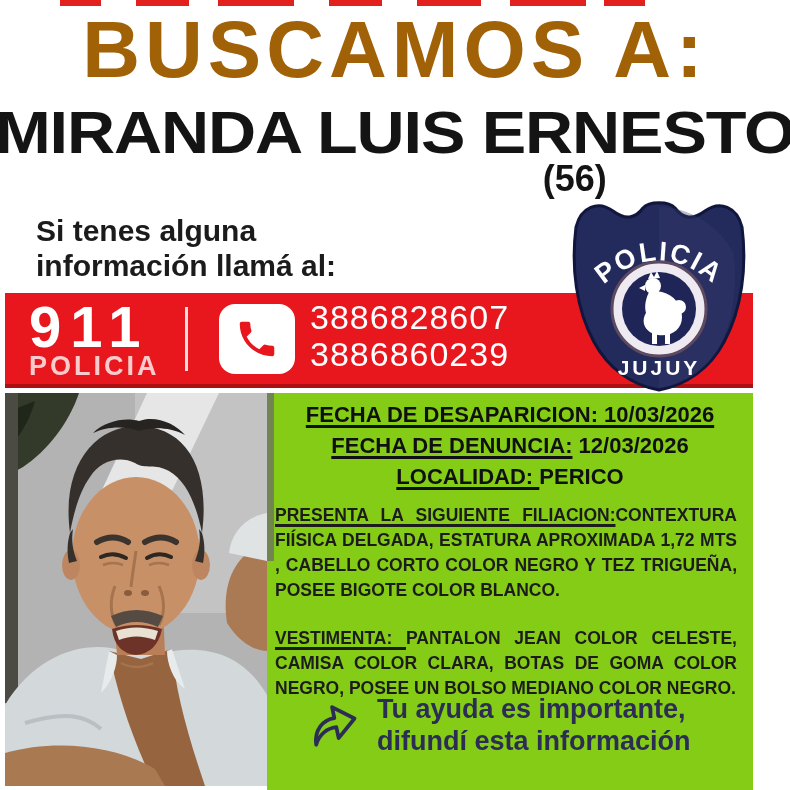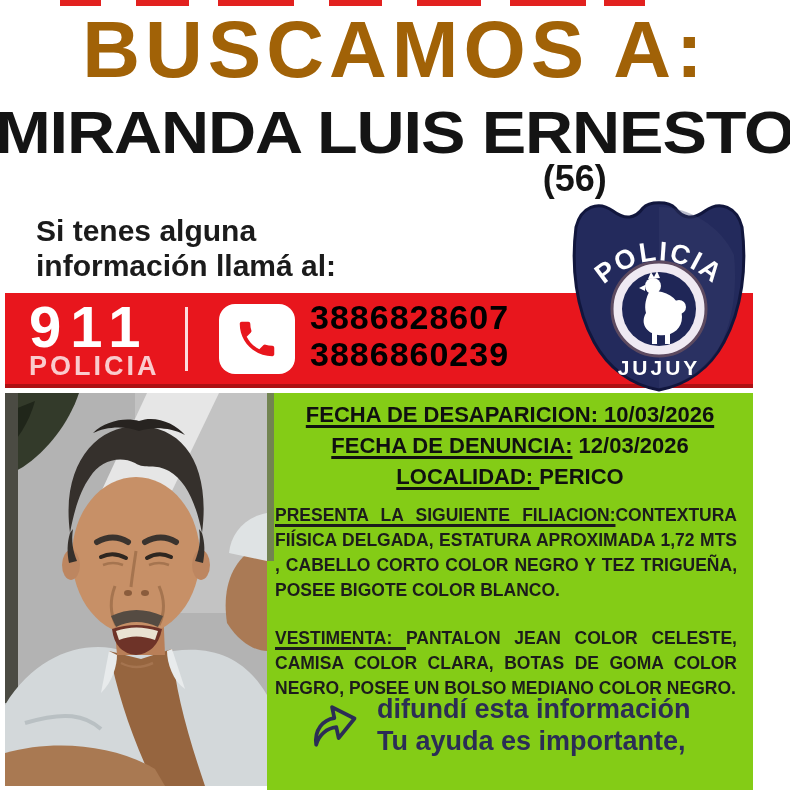--- a/index.html
+++ b/index.html
@@ -55,21 +55,21 @@
     color:rgba(255,255,255,0.78);letter-spacing:3px;
   }
   .bar-divider{
     left:180px;top:14px;width:3px;height:64px;background:rgba(255,255,255,0.85);
   }
   .phone-box{
     left:214px;top:11px;width:76px;height:70px;background:#ffffff;
     border-radius:16px;display:flex;align-items:center;justify-content:center;
   }
   .phone-numbers{
-    left:305px;top:6px;font-size:34px;font-weight:700;color:#000000;
+    left:305px;top:6px;font-size:34px;font-weight:400;color:#ffffff;
     line-height:37px;letter-spacing:1px;
   }
 
   
   .badge{left:568px;top:195px;width:182px;height:198px;z-index:5;}
 
   
   .photo{left:5px;top:393px;width:262px;height:393px;}
 
   
@@ -215,19 +215,19 @@
 
     <div class="abs para para-filiacion"><span class="u">PRESENTA LA SIGUIENTE FILIACION:</span><span>CONTEXTURA FIÍSICA DELGADA, ESTATURA APROXIMADA 1,72 MTS , CABELLO CORTO COLOR NEGRO  Y TEZ TRIGUEÑA, POSEE BIGOTE COLOR BLANCO.</span></div>
 
     <div class="abs para para-vestimenta"><span class="u">VESTIMENTA: </span><span>PANTALON JEAN COLOR CELESTE, CAMISA COLOR CLARA, BOTAS DE GOMA COLOR NEGRO, POSEE UN BOLSO MEDIANO COLOR NEGRO.</span></div>
 
     <div class="abs share-row">
       <svg class="share-arrow" viewBox="0 0 60 60">
         <path d="M8,47 C9,31 21,22 33,23 L33,11 L54,28 L33,45 L33,33 C23,32 13,37 8,47 Z" fill="none" stroke="#2b2d55" stroke-width="4" stroke-linejoin="round" transform="rotate(-12 30 30)"></path>
       </svg>
       <div class="share-message">
+        <div>Tu ayuda es importante,</div>
         <div>difundí esta información</div>
-        <div>Tu ayuda es importante,</div>
       </div>
     </div>
   </div>
 
 </div>
 
 </body></html>

